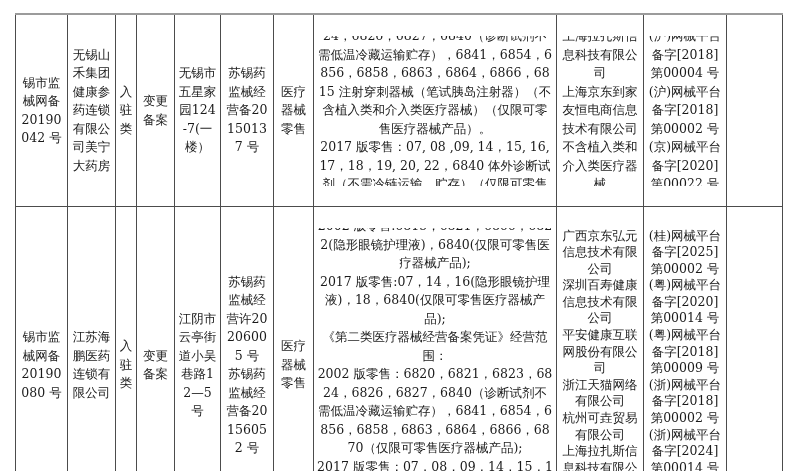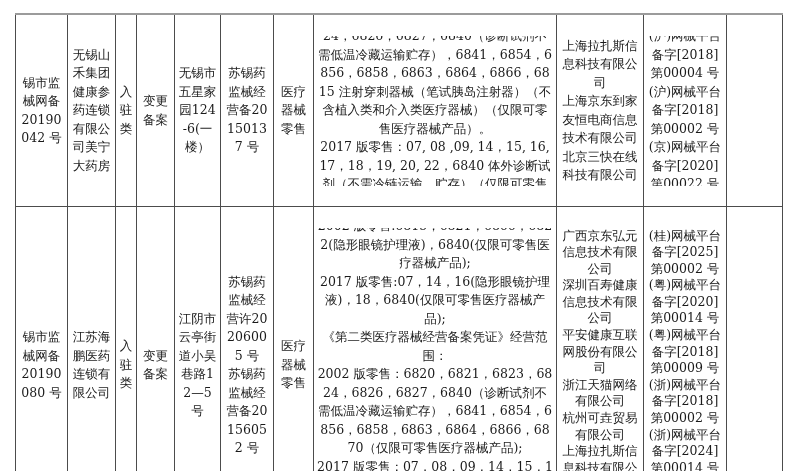--- a/index.html
+++ b/index.html
@@ -68,36 +68,36 @@
         <td>
           <div class="cv">无锡山禾集团健康参药连锁有限公司美宁大药房</div>
         </td>
         <td>
           <div class="cv">入驻类</div>
         </td>
         <td>
           <div class="cv">变更备案</div>
         </td>
         <td>
-          <div class="cv">无锡市五星家园124-6(一楼）</div>
+          <div class="cv">无锡市五星家园124-7(一楼）</div>
         </td>
         <td>
           <div class="cv">苏锡药监械经营备20150137 号</div>
         </td>
         <td>
           <div class="cv">医疗器械零售</div>
         </td>
         <td>
           <div class="cv">2002 版零售：6820，6821，6823，6824，6826，6827，6840（诊断试剂不需低温冷藏运输贮存），6841，6854，6856，6858，6863，6864，6866，6815 注射穿刺器械（笔试胰岛注射器）（不含植入类和介入类医疗器械）（仅限可零售医疗器械产品）。
 2017 版零售：07, 08 ,09, 14，15, 16, 17，18，19, 20, 22，6840 体外诊断试剂（不需冷链运输、贮存）（仅限可零售医疗器械产品）。</div>
         </td>
         <td class="tight">
           <div class="cv">上海拉扎斯信息科技有限公司
 上海京东到家友恒电商信息技术有限公司
-北京三快在线科技有限公司</div>
+不含植入类和介入类医疗器械</div>
         </td>
         <td class="tight">
           <div class="cv">(沪)网械平台备字[2018]第00004 号
 (沪)网械平台备字[2018]第00002 号
 (京)网械平台备字[2020]第00022 号</div>
         </td>
         <td>
           <div class="cv"></div>
         </td>
       </tr>

